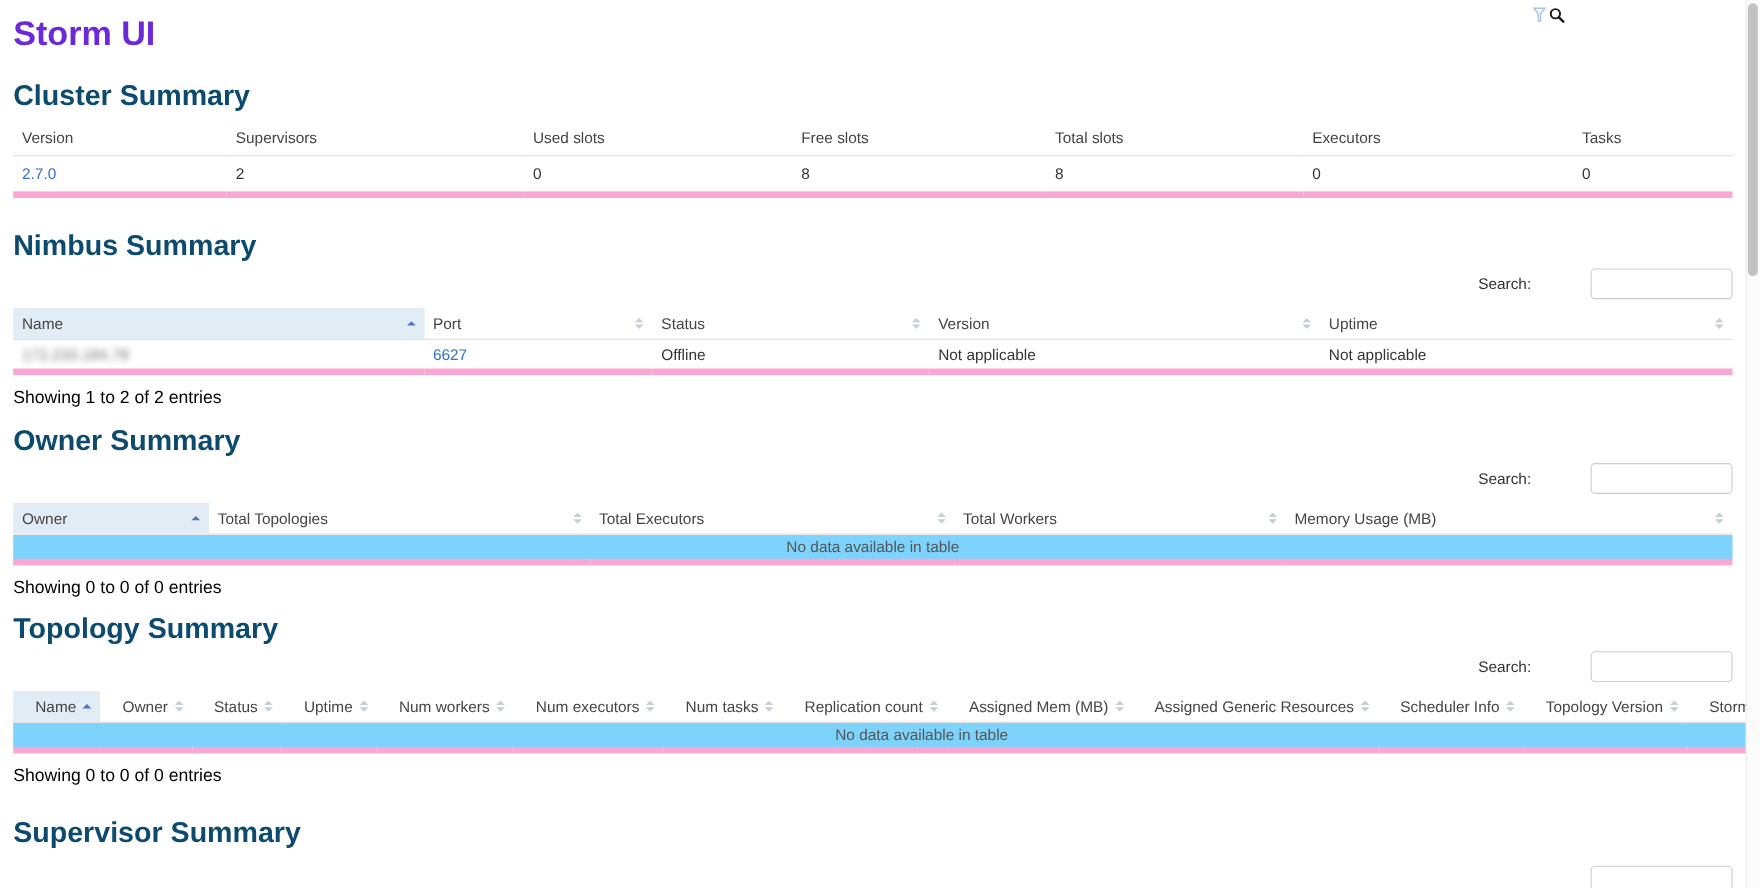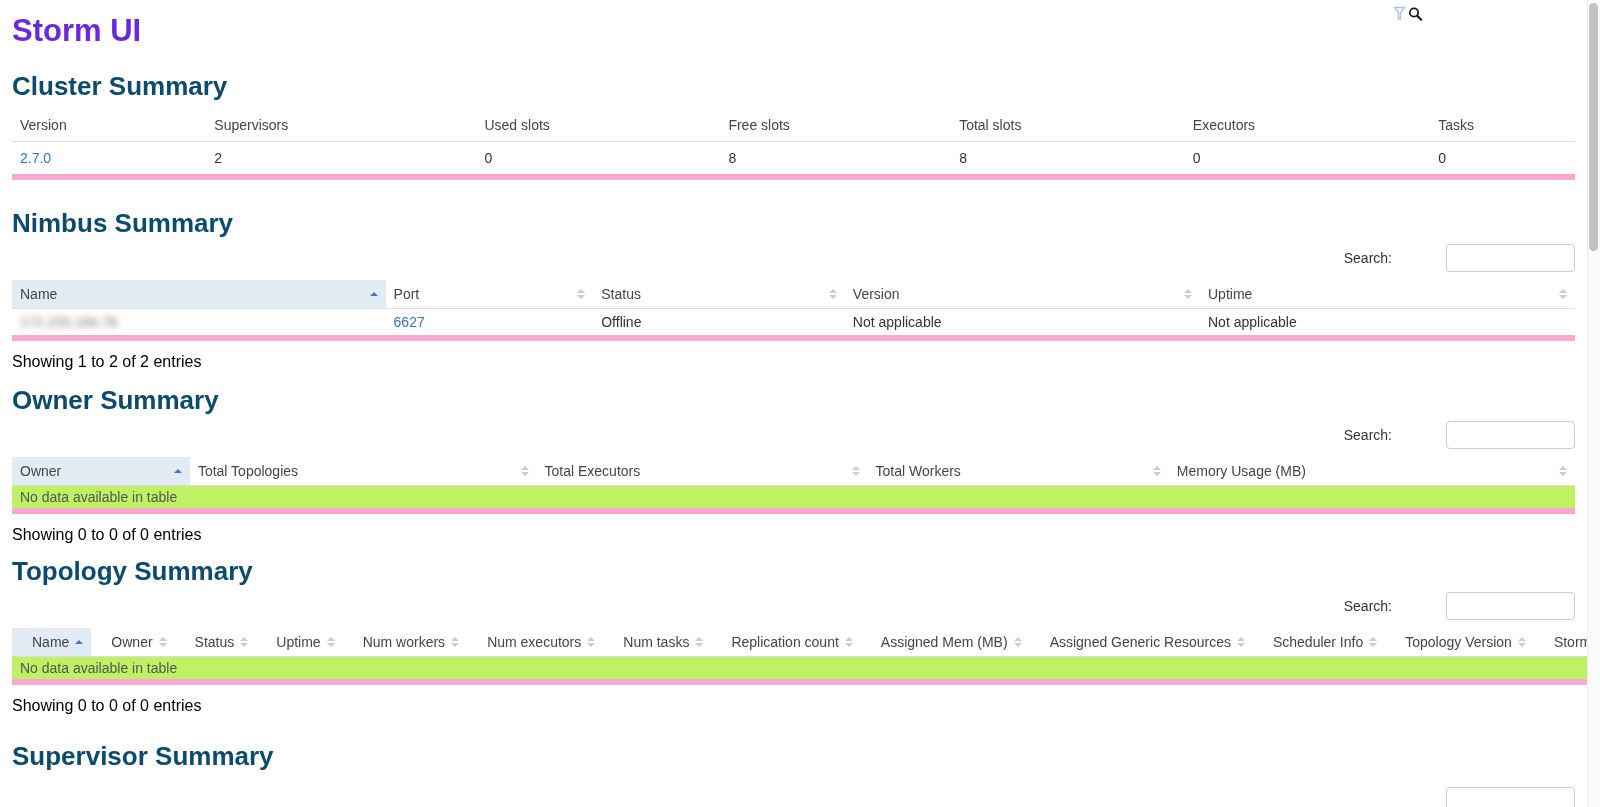--- a/index.html
+++ b/index.html
@@ -57,21 +57,21 @@
   .t-owner th:nth-child(1){width:10.5%}
   .t-owner th:nth-child(2){width:22.4%}
   .t-owner th:nth-child(3){width:21.3%}
   .t-owner th:nth-child(4){width:19.2%}
   .t-owner th:nth-child(5){width:26.6%}
 
   .t-topology{table-layout:auto;}
   .t-topology thead th{padding:6px 22px 6px 20px;}
 
   .empty-cell{
-    background:#bef264;color:#555;
+    text-align:center;background:#7dd3fc;color:#555;
     padding:3px 8px !important;
   }
 
   
   .sorters{
     position:absolute;right:8px;top:50%;transform:translateY(-50%);
     display:flex;flex-direction:column;align-items:center;
   }
   .tri{width:0;height:0;border-left:4px solid transparent;border-right:4px solid transparent;}
   .tri-up{border-bottom:4px solid #c8ced6;margin-bottom:2px;}

